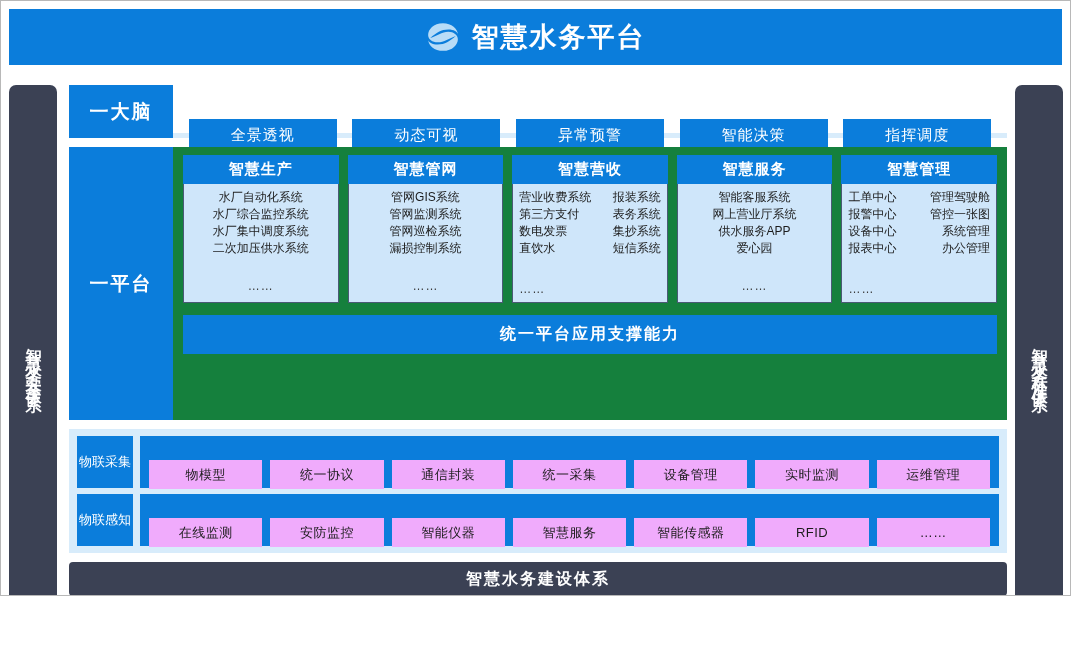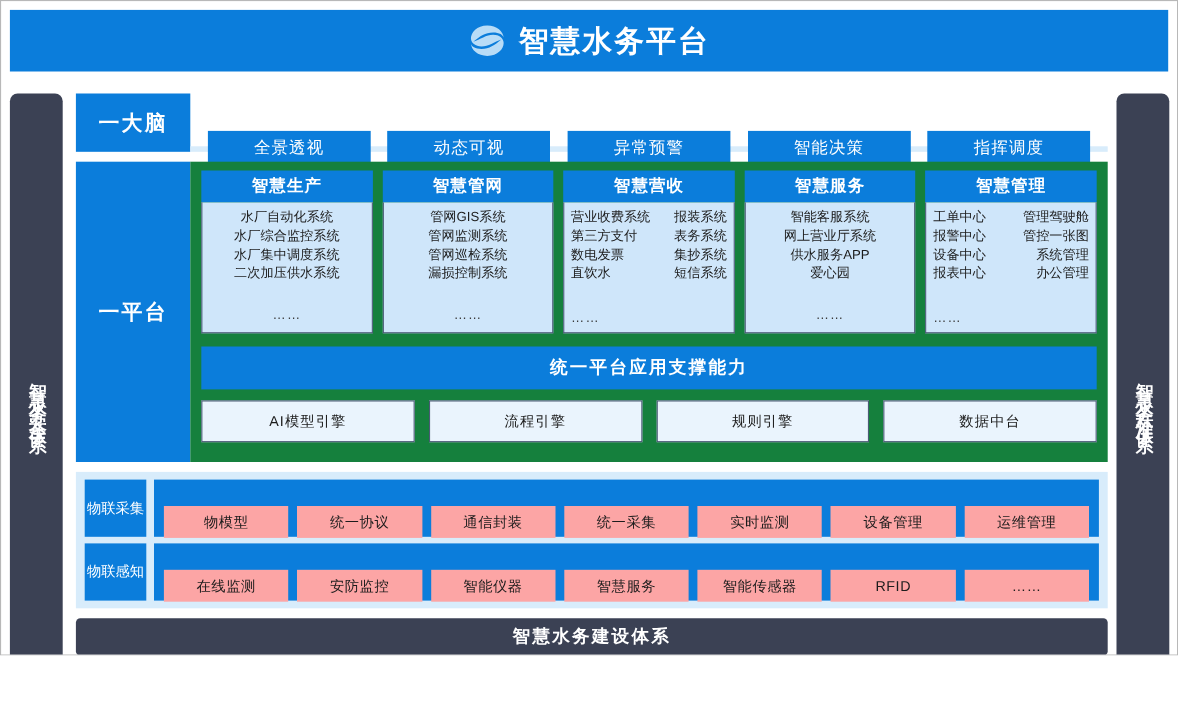--- a/index.html
+++ b/index.html
@@ -252,21 +252,21 @@
     flex: 1;
     background: #0b7ddb;
     display: flex;
     align-items: center;
     gap: 8px;
     padding: 0 9px;
     box-sizing: border-box;
   }
   .net-chip {
     flex: 1;
-    background: #fca5a5;
+    background: #f0abfc;
     color: #1c1c1c;
     font-size: 13px;
     text-align: center;
     padding: 7px 0;
     line-height: 1.2;
     letter-spacing: 0.5px;
     min-width: 0;
     margin-top: 25px;
   }
 
@@ -401,42 +401,36 @@
                 <span>办公管理</span>
               </div>
               <div class="row ellipsis">……</div>
             </div>
           </div>
 
         </div>
 
         <div class="support-bar">统一平台应用支撑能力</div>
 
-        <div class="engine-row">
-          <div class="engine-chip">AI模型引擎</div>
-          <div class="engine-chip">流程引擎</div>
-          <div class="engine-chip">规则引擎</div>
-          <div class="engine-chip">数据中台</div>
-        </div>
 
       </div>
     </div>
 
     <div class="tier-network">
       <div class="body">
 
         <div class="net-row">
           <div class="net-sublabel">物联采集</div>
           <div class="net-band">
             <div class="net-chip">物模型</div>
             <div class="net-chip">统一协议</div>
             <div class="net-chip">通信封装</div>
             <div class="net-chip">统一采集</div>
+            <div class="net-chip">设备管理</div>
             <div class="net-chip">实时监测</div>
-            <div class="net-chip">设备管理</div>
             <div class="net-chip">运维管理</div>
           </div>
         </div>
 
         <div class="net-row">
           <div class="net-sublabel">物联感知</div>
           <div class="net-band">
             <div class="net-chip">在线监测</div>
             <div class="net-chip">安防监控</div>
             <div class="net-chip">智能仪器</div>

